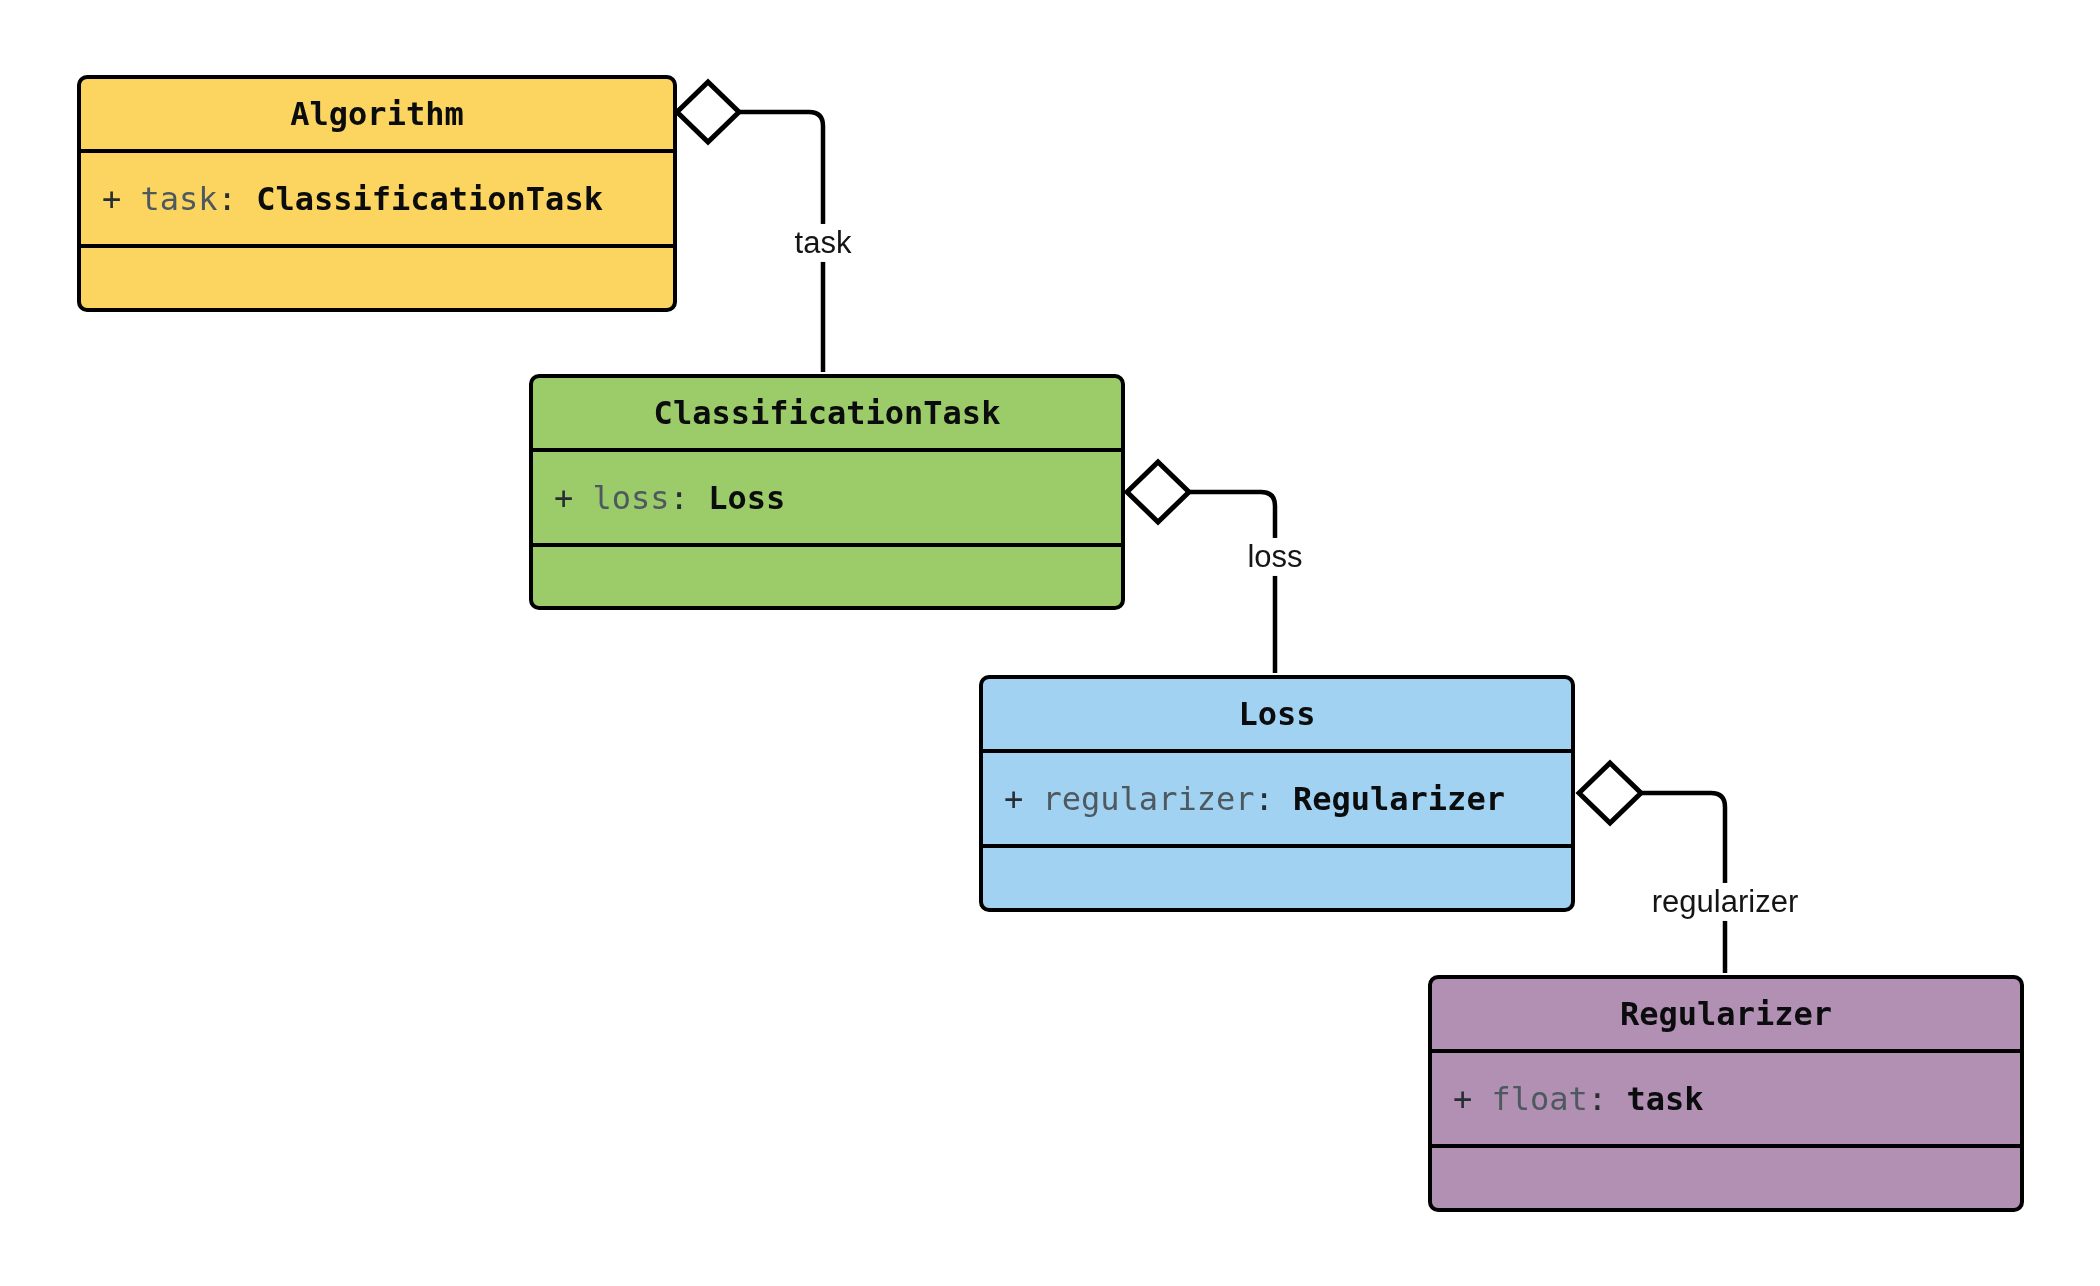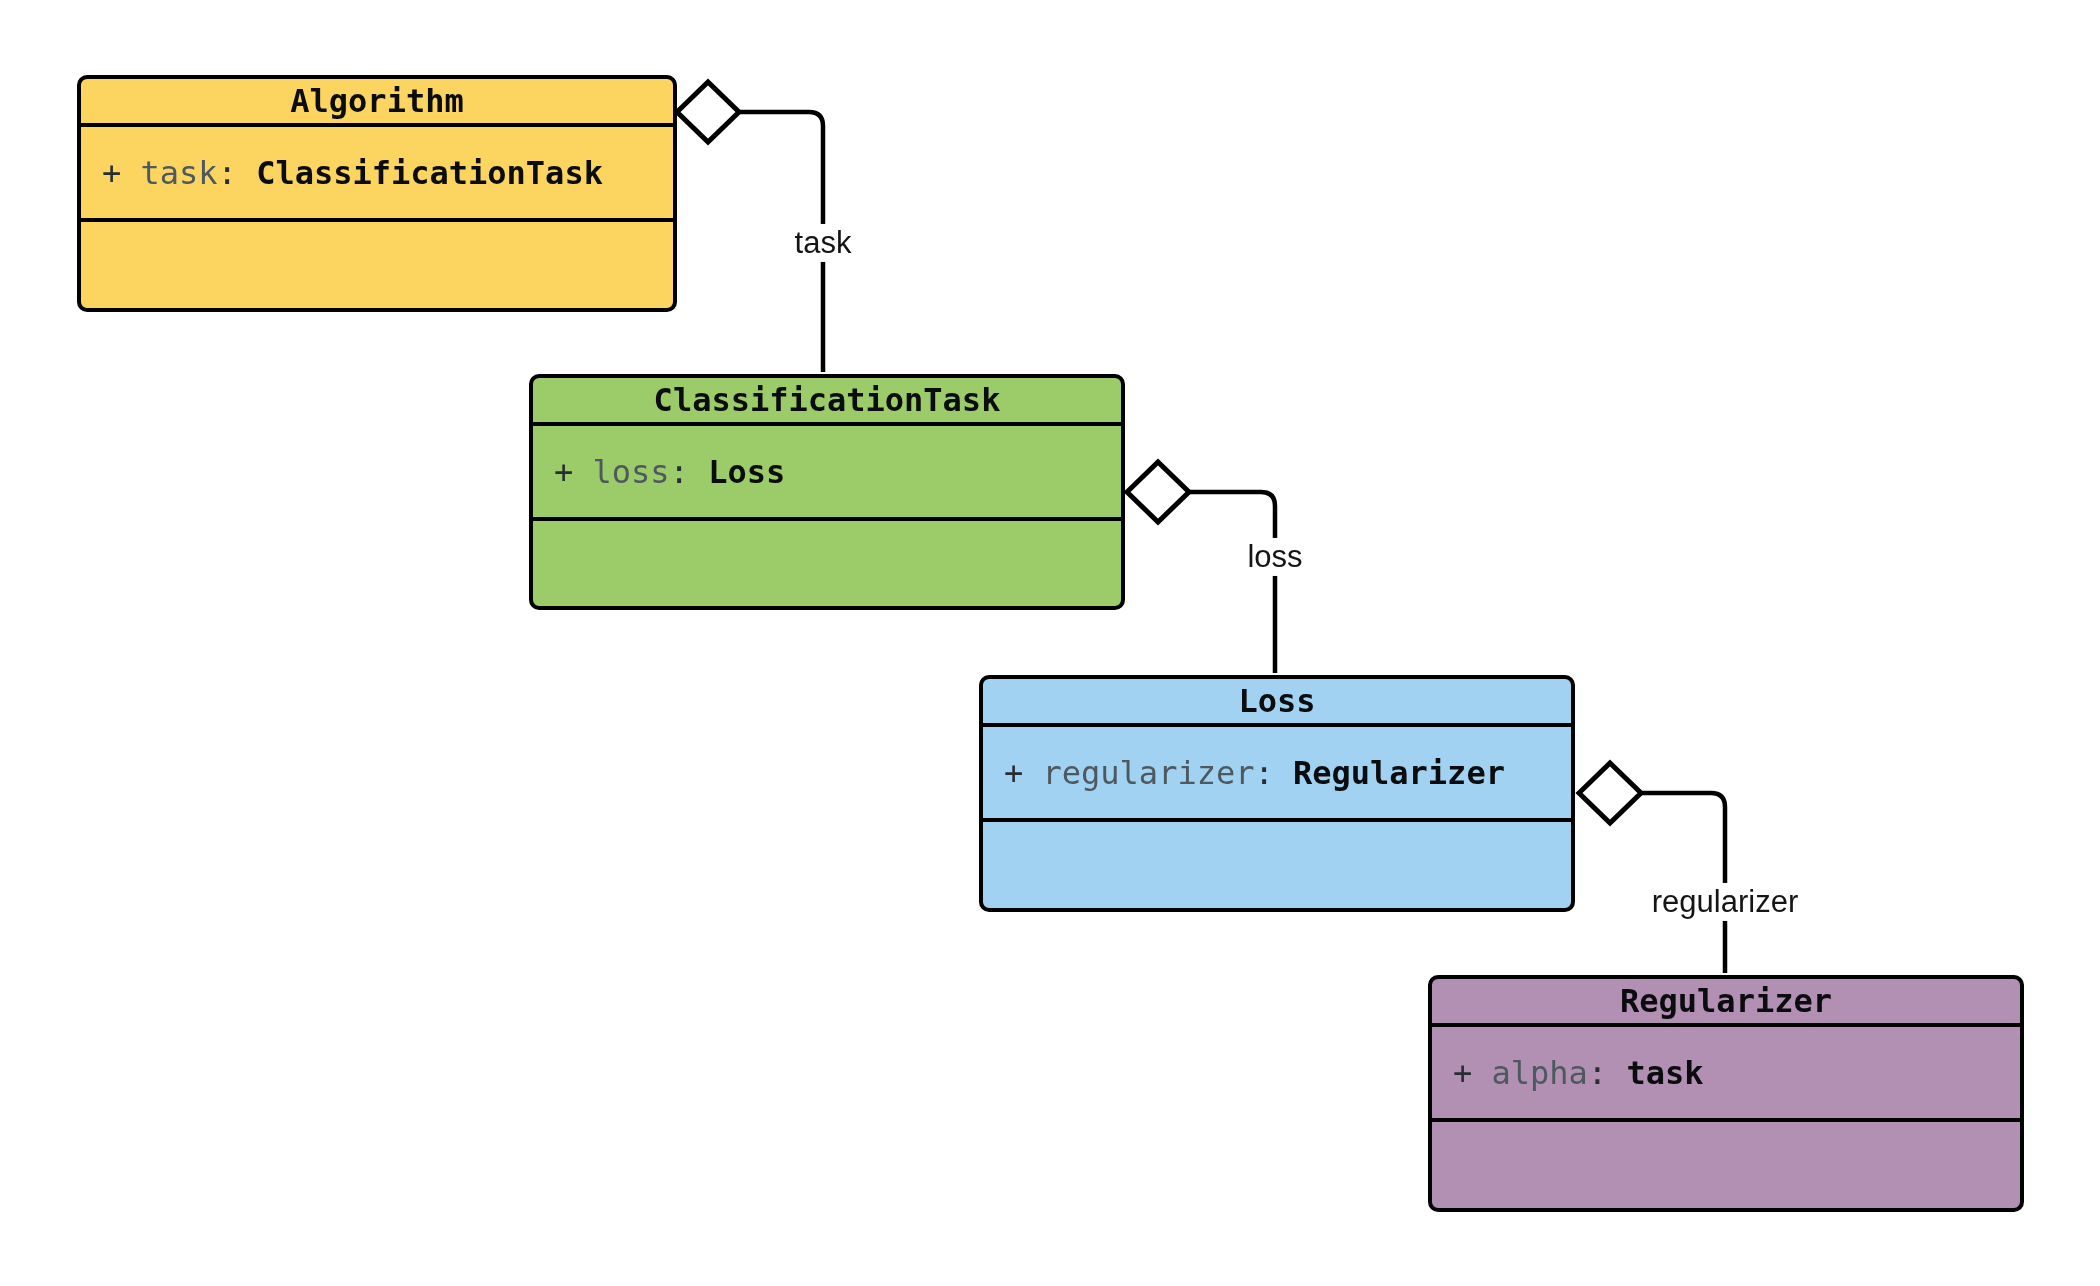--- a/index.html
+++ b/index.html
@@ -37,21 +37,21 @@
     position: absolute;
     box-sizing: border-box;
     border: 4px solid #000000;
     border-radius: 10px;
     display: flex;
     flex-direction: column;
     overflow: hidden;
   }
   .uml-class .title-row {
     box-sizing: border-box;
-    height: 48px;
+    height: 74px;
     border-bottom: 4px solid #000000;
     display: flex;
     align-items: center;
     justify-content: center;
     font-weight: bold;
     font-size: 32px;
     color: #0b0c0d;
     letter-spacing: 0;
   }
   .uml-class .attr-row {
@@ -117,21 +117,21 @@
   </div>
 
   <div class="uml-class box-loss" style="background-color: rgb(162, 210, 241);">
     <div class="title-row">Loss</div>
     <div class="attr-row"><span class="attr-punct">+ </span><span class="attr-name">regularizer</span><span class="attr-punct">: </span><span class="attr-type">Regularizer</span></div>
     <div class="method-row"></div>
   </div>
 
   <div class="uml-class box-regularizer" style="background-color: rgb(178, 144, 179);">
     <div class="title-row">Regularizer</div>
-    <div class="attr-row"><span class="attr-punct">+ </span><span class="attr-name">alpha</span><span class="attr-punct">: </span><span class="attr-type">task</span></div>
+    <div class="attr-row"><span class="attr-punct">+ </span><span class="attr-name">float</span><span class="attr-punct">: </span><span class="attr-type">task</span></div>
     <div class="method-row"></div>
   </div>
 
   <div class="edge-label label-task">task</div>
   <div class="edge-label label-loss">loss</div>
   <div class="edge-label label-regularizer">regularizer</div>
 
 </div>
 
 </body></html>

